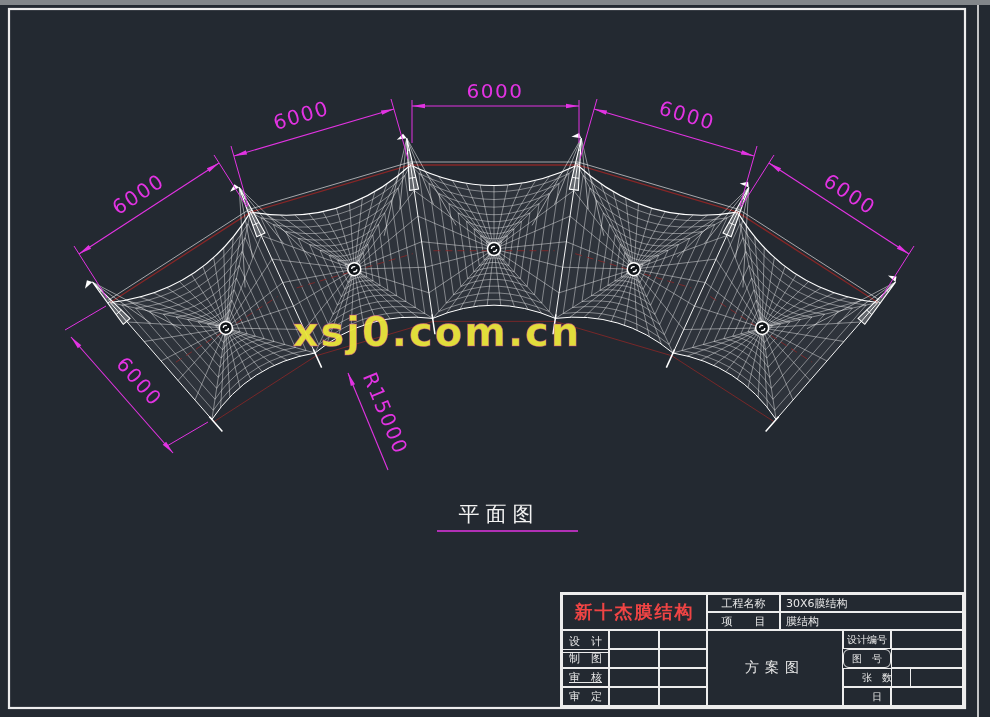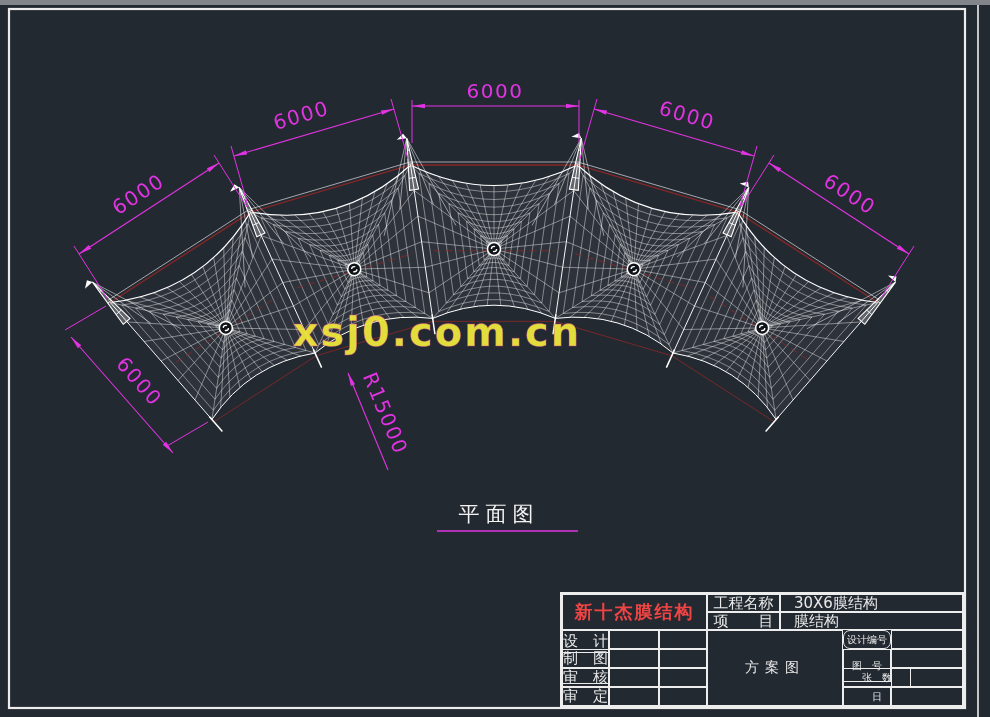--- a/index.html
+++ b/index.html
@@ -4,23 +4,23 @@
 <style>
   html,body{margin:0;padding:0;background:#1a2026;}
   .screen{position:relative;width:990px;height:717px;background:#232931;overflow:hidden;
           font-family:"DejaVu Sans","Liberation Sans",sans-serif;}
   .top-strip{position:absolute;left:0;top:0;width:990px;height:5px;background:#82868a;}
   svg{position:absolute;left:0;top:0;}
   
   .tblock{position:absolute;left:560px;top:592px;width:405px;height:116px;
           border:2px solid #ededed;box-sizing:border-box;}
   .tb-cell{position:absolute;border:1px solid #ededed;box-sizing:border-box;color:#e9e9e9;
-           font-size:15px;display:flex;align-items:center;justify-content:center;
+           font-size:11px;display:flex;align-items:center;justify-content:center;
            white-space:nowrap;overflow:hidden;}
-  .tb-left{justify-content:flex-start;padding-left:13px;}
+  .tb-left{justify-content:flex-start;padding-left:5px;}
   .tb-company{color:#ef4444;font-size:18px;font-weight:bold;letter-spacing:2px;}
   .tb-center{font-size:14px;letter-spacing:6px;}
   .tb-small{font-size:10px;}
 </style>
 </head>
 <body>
 
 <div class="screen">
   <svg id="cad" width="990" height="717" viewBox="0 0 990 717">
       <g>
@@ -458,22 +458,22 @@
     <div class="tb-cell" style="left:47px;top:55px;width:50px;height:19px;"></div>
     <div class="tb-cell" style="left:47px;top:74px;width:50px;height:19px;"></div>
     <div class="tb-cell" style="left:47px;top:93px;width:50px;height:19px;"></div>
     <div class="tb-cell" style="left:97px;top:36px;width:48px;height:19px;"></div>
     <div class="tb-cell" style="left:97px;top:55px;width:48px;height:19px;"></div>
     <div class="tb-cell" style="left:97px;top:74px;width:48px;height:19px;"></div>
     <div class="tb-cell" style="left:97px;top:93px;width:48px;height:19px;"></div>
 
     <div class="tb-cell tb-center" style="left:145px;top:36px;width:136px;height:76px;">方案图</div>
 
-    <div class="tb-cell tb-small" style="left:281px;top:36px;width:48px;height:19px;border-radius:7px;">设计编号</div>
-    <div class="tb-cell tb-small" style="left:281px;top:55px;width:48px;height:33px;">图　号</div>
+    <div class="tb-cell tb-small" style="left:281px;top:36px;width:48px;height:19px;">设计编号</div>
+    <div class="tb-cell tb-small" style="left:281px;top:55px;width:48px;height:19px;border-radius:6px;">图　号</div>
     <div class="tb-cell tb-small" style="left:281px;top:74px;width:68px;height:19px;">张　数</div>
     <div class="tb-cell tb-small" style="left:281px;top:93px;width:48px;height:19px;padding-left:40px;">日　期</div>
 
     <div class="tb-cell" style="left:329px;top:36px;width:72px;height:19px;"></div>
     <div class="tb-cell" style="left:329px;top:55px;width:72px;height:19px;"></div>
     <div class="tb-cell" style="left:329px;top:74px;width:72px;height:19px;"></div>
     <div class="tb-cell" style="left:329px;top:93px;width:72px;height:19px;"></div>
   </div>
 </div>
 

